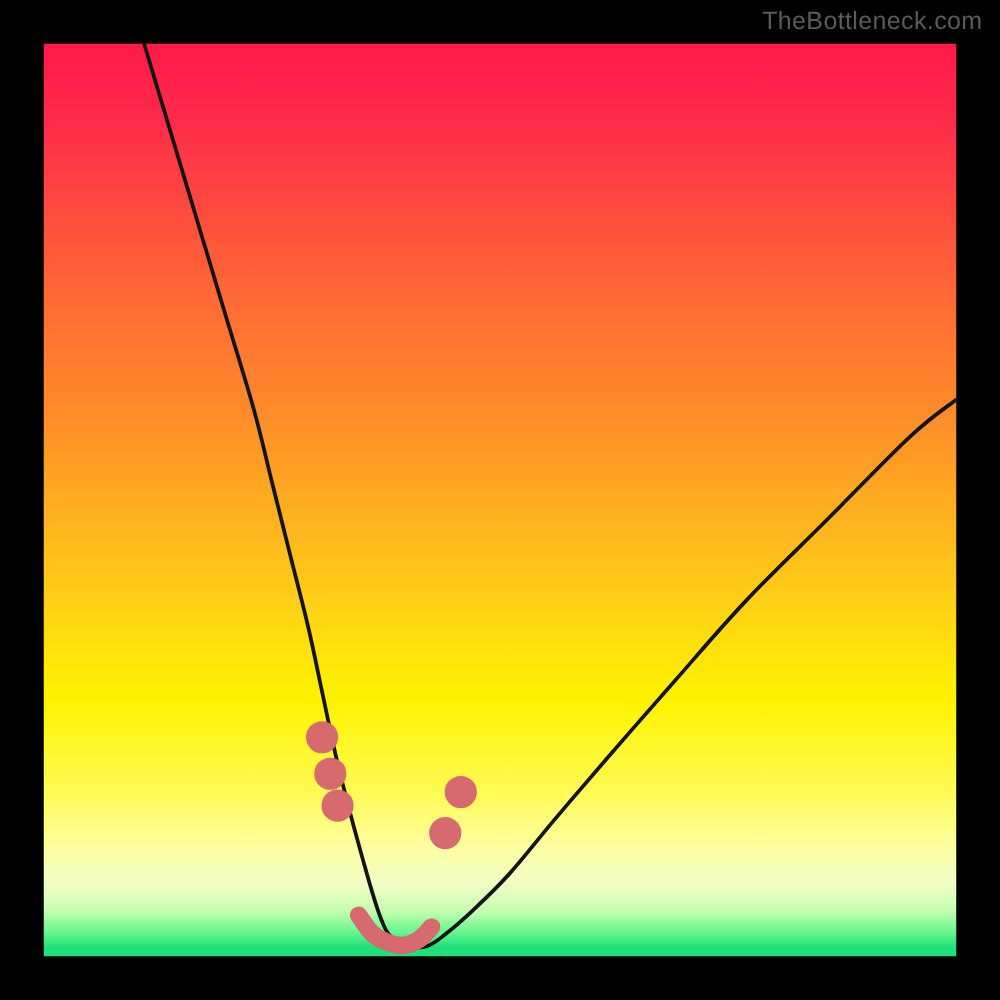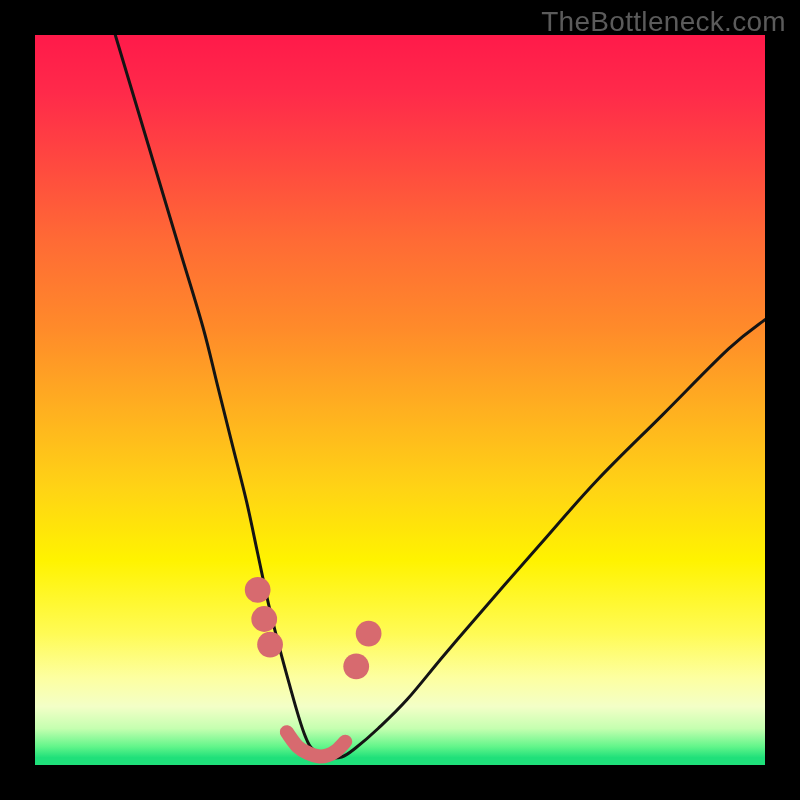--- a/index.html
+++ b/index.html
@@ -41,21 +41,21 @@
       #1fe07a 99%,
       #1fe07a 100%
     );
     overflow: hidden;
   }
   .watermark {
     position: absolute;
     top: 6px;
     right: 14px;
     color: #5b5b5b;
-    font-size: 28px;
+    font-size: 20px;
     letter-spacing: 0.3px;
     font-weight: 500;
     user-select: none;
   }
   svg.curve {
     position: absolute;
     left: 0;
     top: 0;
     width: 730px;
     height: 730px;

